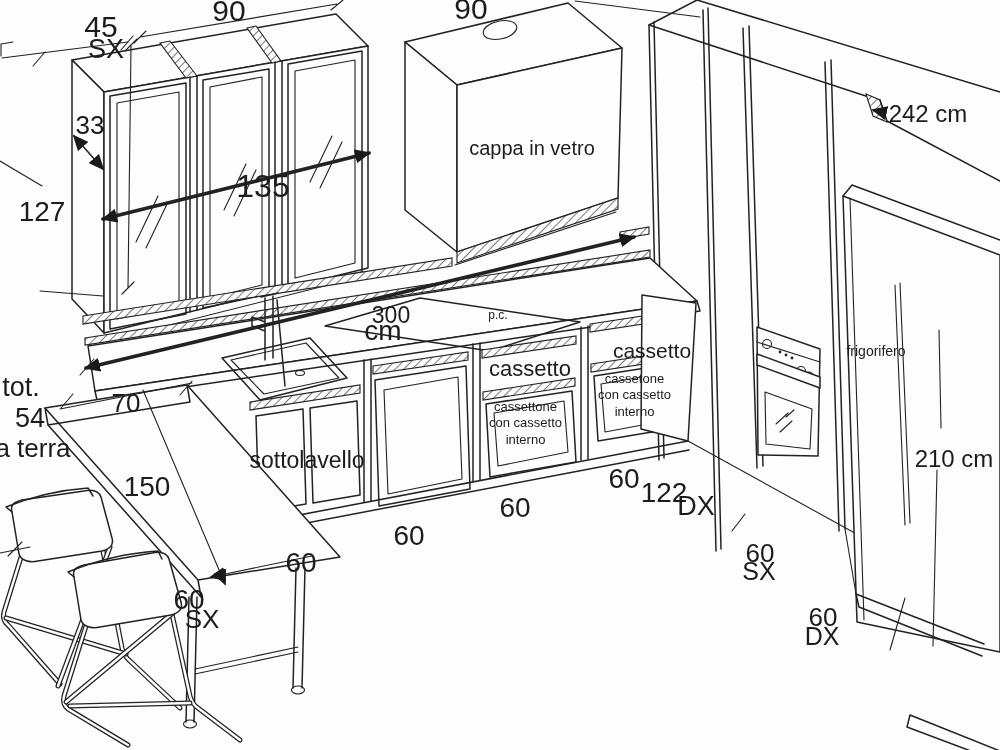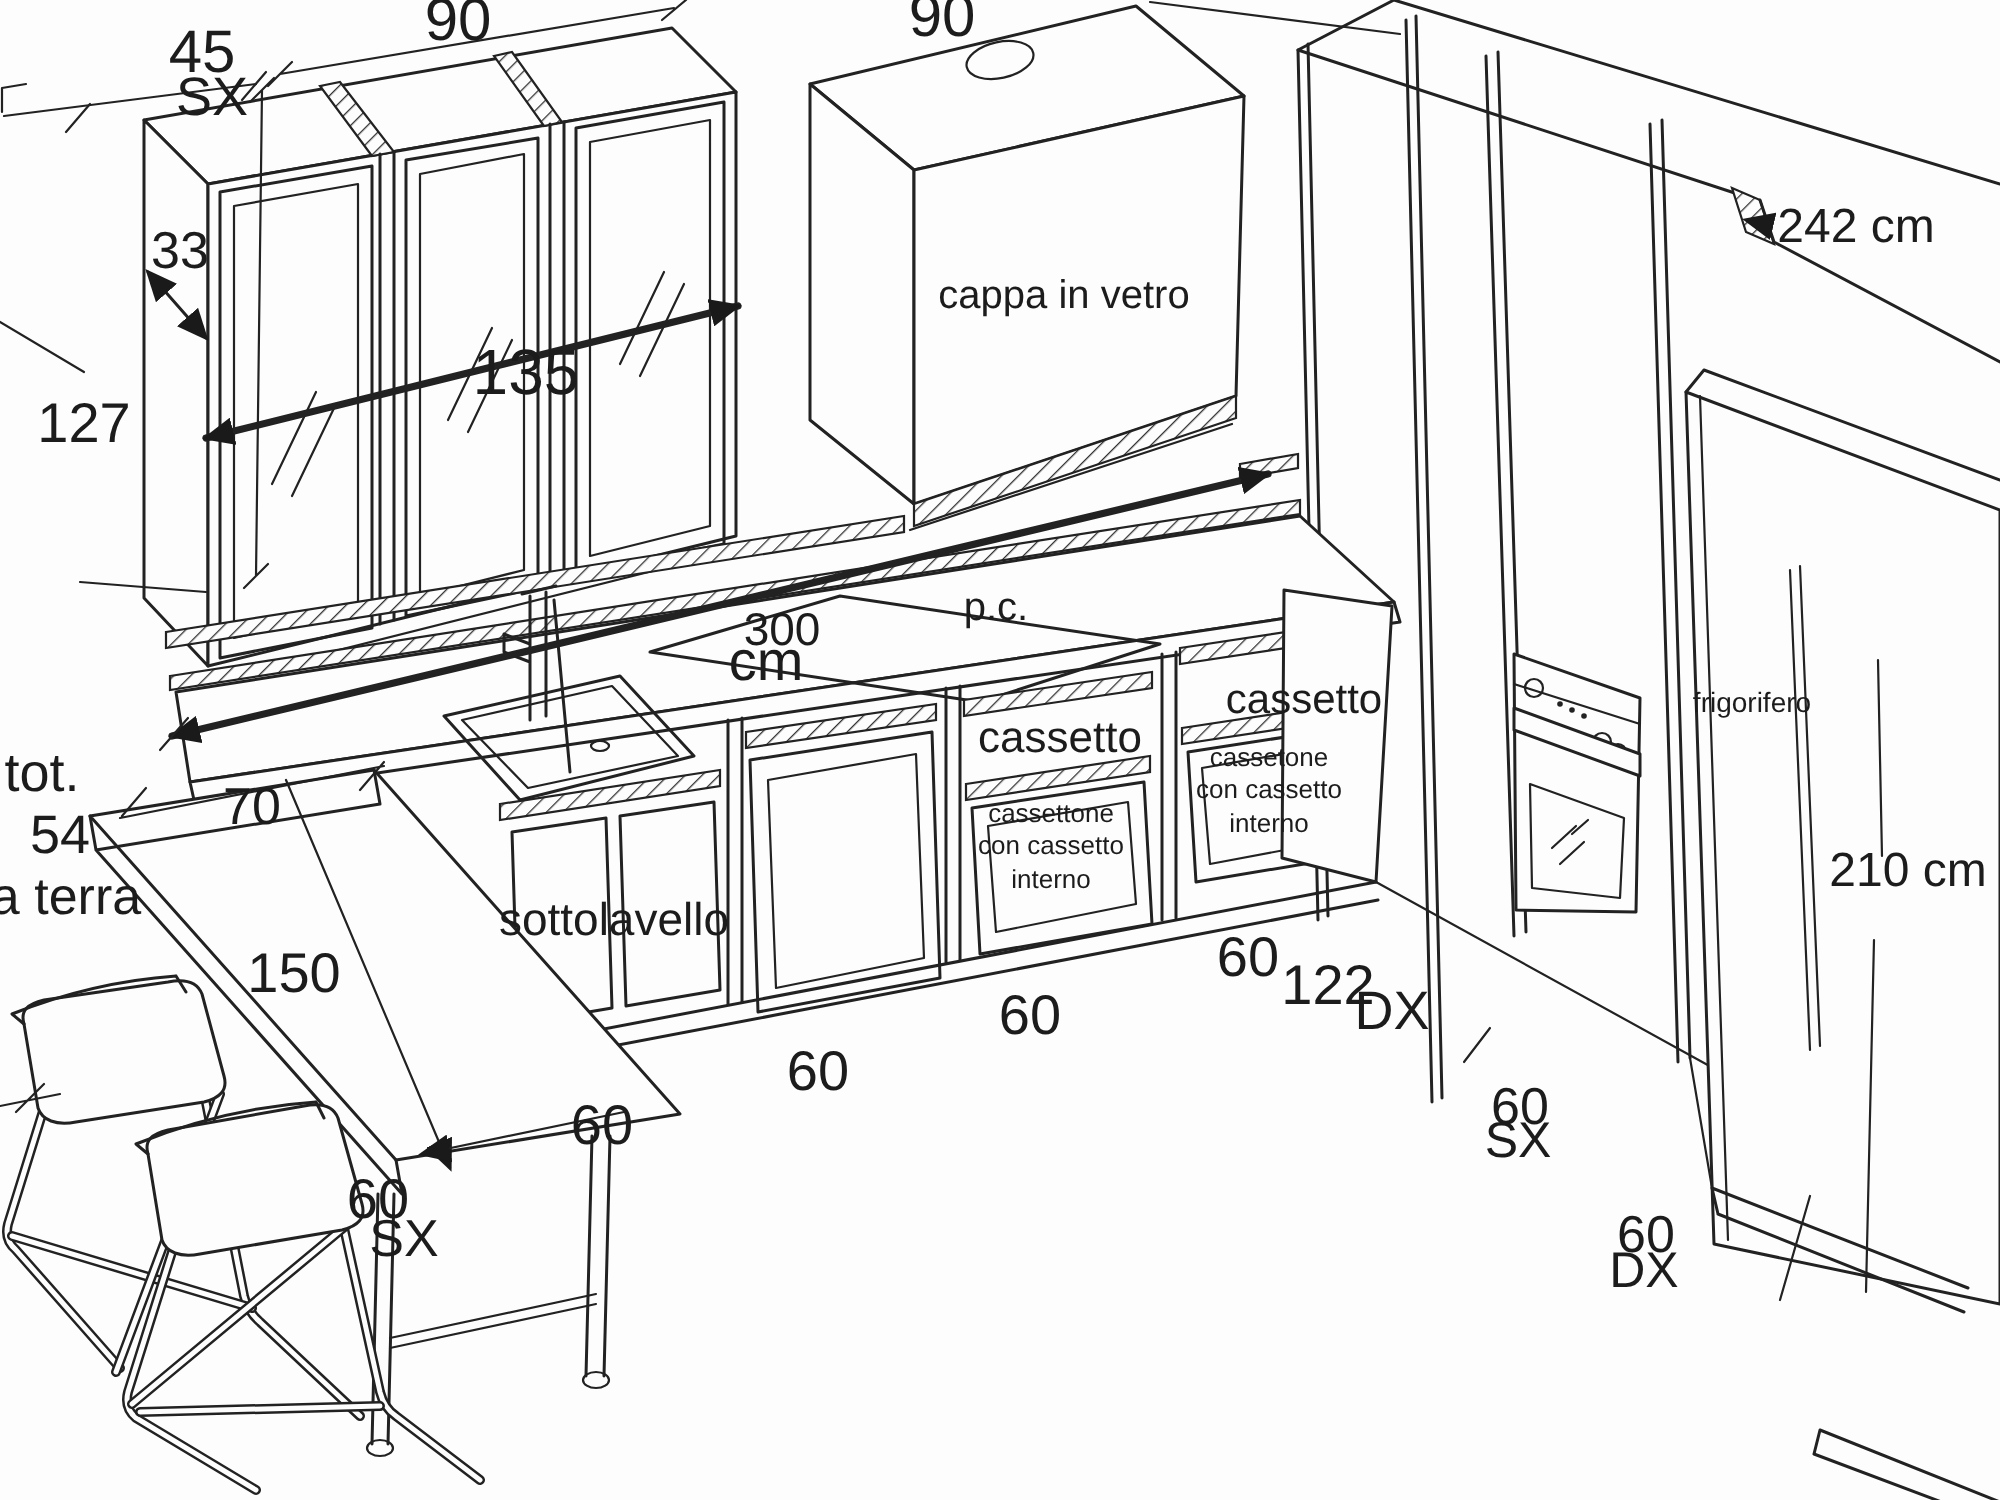--- a/index.html
+++ b/index.html
@@ -188,36 +188,36 @@
 <div class="lbl" style="left:101px;top:27px;font-size:30px;">45</div>
 <div class="lbl" style="left:106px;top:49px;font-size:27px;">SX</div>
 <div class="lbl" style="left:90px;top:125px;font-size:26px;">33</div>
 <div class="lbl" style="left:244px;top:186px;font-size:32px;margin-left:19px;">135</div>
 <div class="lbl" style="left:42px;top:212px;font-size:28px;">127</div>
 <div class="lbl" style="left:471px;top:9px;font-size:30px;">90</div>
 <div class="lbl" style="left:532px;top:148px;font-size:20px;">cappa in vetro</div>
 <div class="lbl" style="left:928px;top:114px;font-size:24px;">242 cm</div>
 <div class="lbl" style="left:391px;top:315px;font-size:23px;">300</div>
 <div class="lbl" style="left:383px;top:331px;font-size:28px;">cm</div>
-<div class="lbl" style="left:498px;top:304px;font-size:20px;">p.c.</div>
+<div class="lbl" style="left:498px;top:315px;font-size:12px;">p.c.</div>
 <div class="lbl w5" style="left:530px;top:369px;font-size:22px;">cassetto</div>
 <div class="lbl w5" style="left:652px;top:350px;font-size:21px;">cassetto</div>
 <div class="lbl tl note" style="left:489px;top:399px;font-size:13px;">
   <span style="display:block">cassettone</span>
   <span style="display:block">con cassetto</span>
   <span style="display:block">interno</span>
 </div>
 <div class="lbl tl note" style="left:598px;top:371px;font-size:13px;">
   <span style="display:block">cassetone</span>
   <span style="display:block">con cassetto</span>
   <span style="display:block">interno</span>
 </div>
 <div class="lbl w5" style="left:307px;top:460px;font-size:23px;">sottolavello</div>
 <div class="lbl" style="left:876px;top:351px;font-size:14px;">frigorifero</div>
-<div class="lbl" style="left:954px;top:436px;font-size:24px;">210 cm</div>
+<div class="lbl" style="left:954px;top:459px;font-size:24px;">210 cm</div>
 <div class="lbl" style="left:21px;top:387px;font-size:27px;">tot.</div>
 <div class="lbl" style="left:30px;top:418px;font-size:27px;">54</div>
 <div class="lbl" style="left:33px;top:448px;font-size:26px;">a terra</div>
 <div class="lbl" style="left:126px;top:403px;font-size:26px;">70</div>
 <div class="lbl" style="left:147px;top:487px;font-size:28px;">150</div>
 <div class="lbl" style="left:301px;top:563px;font-size:28px;">60</div>
 <div class="lbl" style="left:189px;top:600px;font-size:28px;">60</div>
 <div class="lbl" style="left:202px;top:619px;font-size:26px;">SX</div>
 <div class="lbl" style="left:409px;top:536px;font-size:28px;">60</div>
 <div class="lbl" style="left:515px;top:508px;font-size:28px;">60</div>

